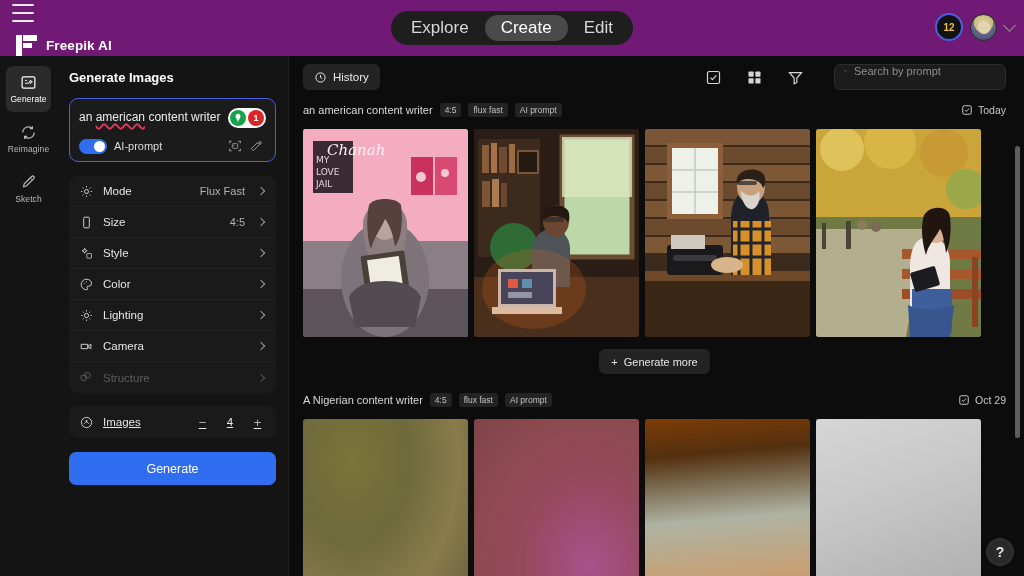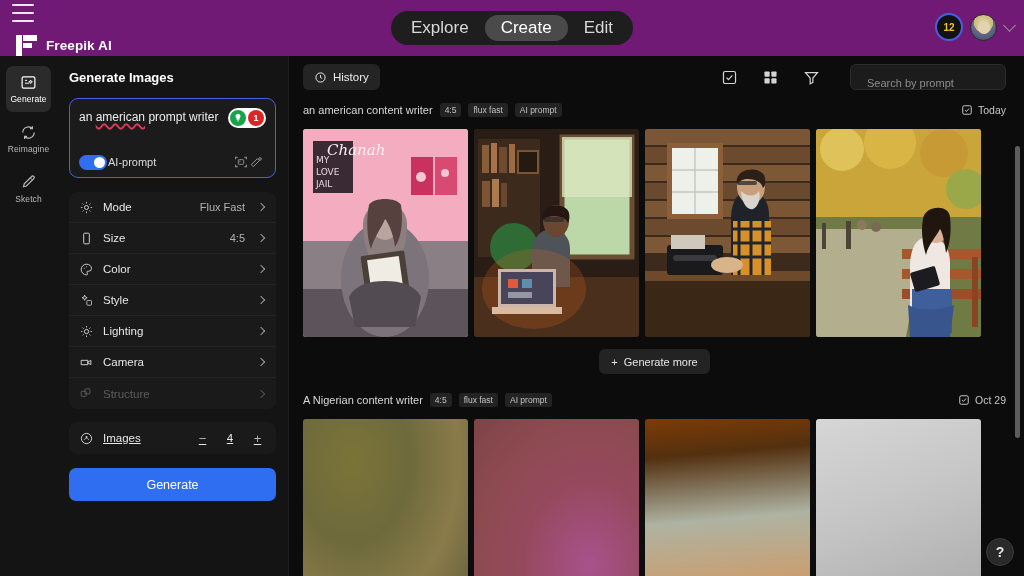--- a/index.html
+++ b/index.html
@@ -119,21 +119,21 @@
   }
   .badge-dot {
     width: 16px; height: 16px; border-radius: 50%;
     display: flex; align-items: center; justify-content: center;
     font-size: 9px; font-weight: bold; color: #fff;
   }
   .badge-green { background: #16a34a; }
   .badge-red { background: #dc2626; }
 
   .prompt-foot {
-    display: flex; align-items: center; margin-top: 26px; gap: 1px;
+    display: flex; align-items: center; margin-top: 10px; gap: 7px;
   }
   .toggle {
     width: 28px; height: 15px; border-radius: 8px; background: #2f6ef0;
     position: relative; cursor: pointer; flex: 0 0 28px;
   }
   .toggle .knob {
     position: absolute; right: 2px; top: 2px; width: 11px; height: 11px;
     border-radius: 50%; background: #fff;
   }
   .toggle-label { font-size: 11px; color: #dcdcdc; }
@@ -185,22 +185,22 @@
     padding: 0 18px 0 14px; gap: 24px;
   }
   .hist-btn {
     height: 26px; background: #242424; border-radius: 6px;
     display: flex; align-items: center; gap: 6px; padding: 0 11px;
     font-size: 11.5px; color: #ececec; cursor: pointer;
   }
   .maintool .spacer { flex: 1; }
   .tool-ico { width: 17px; height: 17px; color: #d5d5d5; cursor: pointer; }
   .search-wrap {
-    width: 156px; height: 26px; background: #1c1c1c; border: 1px solid #2c2c2c;
-    border-radius: 6px; display: flex; align-items: flex-end; gap: 7px; padding: 0 9px;
+    width: 172px; height: 26px; background: #1c1c1c; border: 1px solid #2c2c2c;
+    border-radius: 6px; display: flex; align-items: flex-start; gap: 7px; padding: 0 9px;
     margin-left: 6px;
   }
   .search-wrap input {
     flex: 1; background: transparent; border: none; outline: none;
     font-size: 11px; color: #ddd; font-family: "Liberation Sans", sans-serif;
   }
   .search-wrap input::placeholder { color: #8e8e8e; }
 
   .scrollarea {
     flex: 1; min-height: 0; overflow: hidden; padding: 0 18px 0 14px; position: relative;
@@ -303,21 +303,21 @@
         </svg>
         <div class="rail-label">Sketch</div>
       </div>
     </div>
 
     <div class="panel">
       <div class="panel-title">Generate Images</div>
 
       <div class="prompt-box">
         <div class="prompt-row">
-          <div class="prompt-text"><span>an </span><span class="misspell">american</span><span> prompt writer</span></div>
+          <div class="prompt-text"><span>an </span><span class="misspell">american</span><span> content writer</span></div>
           <div class="badge-pill">
             <div class="badge-dot badge-green">
               <svg viewBox="0 0 24 24" width="10" height="10" fill="#fff">
                 <path d="M12 2a6 6 0 0 0-3.5 10.9V16h7v-3.1A6 6 0 0 0 12 2zM9.5 18h5v1.5h-5z"></path>
               </svg>
             </div>
             <div class="badge-dot badge-red">1</div>
           </div>
         </div>
         <div class="prompt-foot">
@@ -350,35 +350,35 @@
         </div>
         <div class="opt-row">
           <svg class="opt-ico" viewBox="0 0 24 24" fill="none" stroke="currentColor" stroke-width="1.6">
             <rect x="7.5" y="3.5" width="9" height="17" rx="1.6"></rect>
           </svg>
           <div class="opt-name">Size</div>
           <div class="opt-val">4:5</div>
           <div class="chev-right"></div>
         </div>
         <div class="opt-row">
+          <svg class="opt-ico" viewBox="0 0 24 24" fill="none" stroke="currentColor" stroke-width="1.5">
+            <path d="M9 3.5l1.2 2.9 2.9 1.2-2.9 1.2L9 11.7 7.8 8.8 4.9 7.6l2.9-1.2z"></path>
+            <rect x="12.5" y="12" width="7.5" height="7.5" rx="1.2" stroke-width="1.3"></rect>
+          </svg>
+          <div class="opt-name">Style</div>
+          <div class="opt-val"></div>
+          <div class="chev-right"></div>
+        </div>
+        <div class="opt-row">
           <svg class="opt-ico" viewBox="0 0 24 24" fill="none" stroke="currentColor" stroke-width="1.6">
             <path d="M12 3.5a8.5 8.5 0 1 0 0 17c1.2 0 1.8-.8 1.8-1.6 0-1.5-1.3-1.6-1.3-2.7 0-.8.7-1.4 1.6-1.4h1.4a4.6 4.6 0 0 0 4.5-4.6c0-3.7-3.6-6.7-8-6.7z"></path>
             <circle cx="8.6" cy="10" r=".9" fill="currentColor" stroke="none"></circle>
             <circle cx="12" cy="7.6" r=".9" fill="currentColor" stroke="none"></circle>
           </svg>
           <div class="opt-name">Color</div>
-          <div class="opt-val"></div>
-          <div class="chev-right"></div>
-        </div>
-        <div class="opt-row">
-          <svg class="opt-ico" viewBox="0 0 24 24" fill="none" stroke="currentColor" stroke-width="1.5">
-            <path d="M9 3.5l1.2 2.9 2.9 1.2-2.9 1.2L9 11.7 7.8 8.8 4.9 7.6l2.9-1.2z"></path>
-            <rect x="12.5" y="12" width="7.5" height="7.5" rx="1.2" stroke-width="1.3"></rect>
-          </svg>
-          <div class="opt-name">Style</div>
           <div class="opt-val"></div>
           <div class="chev-right"></div>
         </div>
         <div class="opt-row">
           <svg class="opt-ico" viewBox="0 0 24 24" fill="none" stroke="currentColor" stroke-width="1.6">
             <circle cx="12" cy="12" r="3.4"></circle>
             <path d="M12 3.2v2.4M12 18.4v2.4M3.2 12h2.4M18.4 12h2.4M5.8 5.8l1.7 1.7M16.5 16.5l1.7 1.7M18.2 5.8l-1.7 1.7M7.5 16.5l-1.7 1.7" stroke-width="1.4"></path>
           </svg>
           <div class="opt-name">Lighting</div>
           <div class="opt-val"></div>

